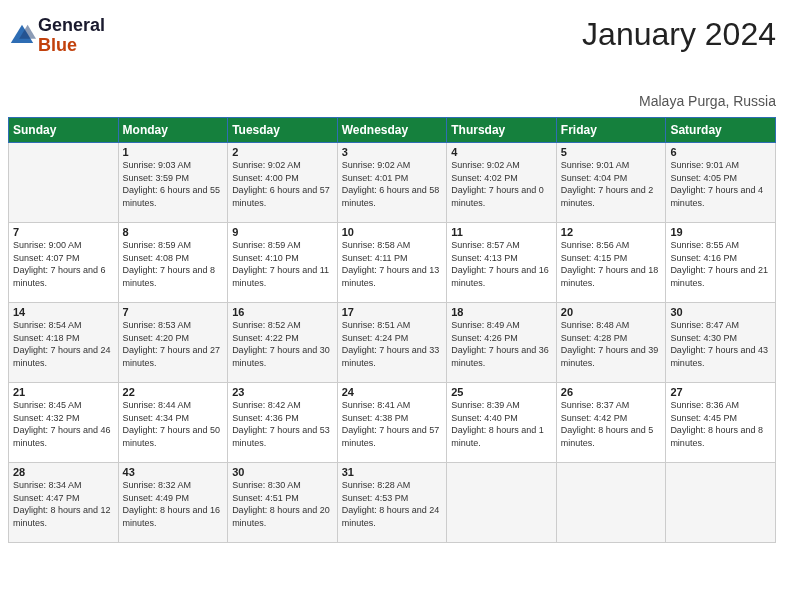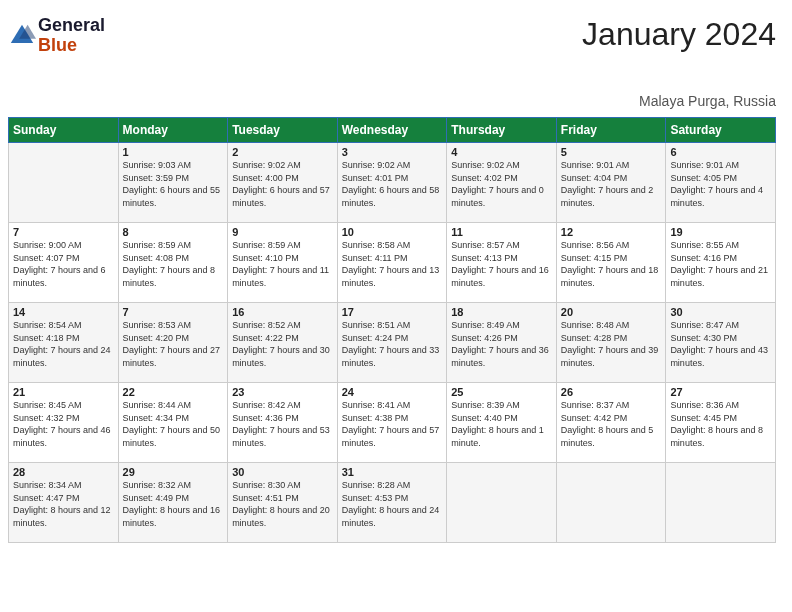--- a/index.html
+++ b/index.html
@@ -243,21 +243,21 @@
             <span class="day-number">27</span>
             <div class="day-info">Sunrise: 8:36 AM<br>Sunset: 4:45 PM<br>Daylight: 8 hours and 8 minutes.</div>
           </td>
         </tr>
         <tr>
           <td>
             <span class="day-number">28</span>
             <div class="day-info">Sunrise: 8:34 AM<br>Sunset: 4:47 PM<br>Daylight: 8 hours and 12 minutes.</div>
           </td>
           <td>
-            <span class="day-number">29</span>
+            <span class="day-number">43</span>
             <div class="day-info">Sunrise: 8:32 AM<br>Sunset: 4:49 PM<br>Daylight: 8 hours and 16 minutes.</div>
           </td>
           <td>
             <span class="day-number">30</span>
             <div class="day-info">Sunrise: 8:30 AM<br>Sunset: 4:51 PM<br>Daylight: 8 hours and 20 minutes.</div>
           </td>
           <td>
             <span class="day-number">31</span>
             <div class="day-info">Sunrise: 8:28 AM<br>Sunset: 4:53 PM<br>Daylight: 8 hours and 24 minutes.</div>
           </td>

